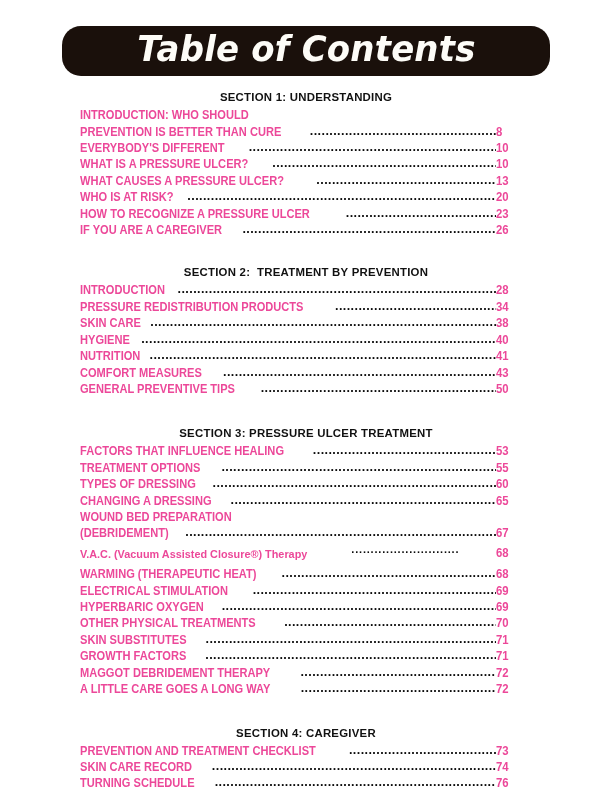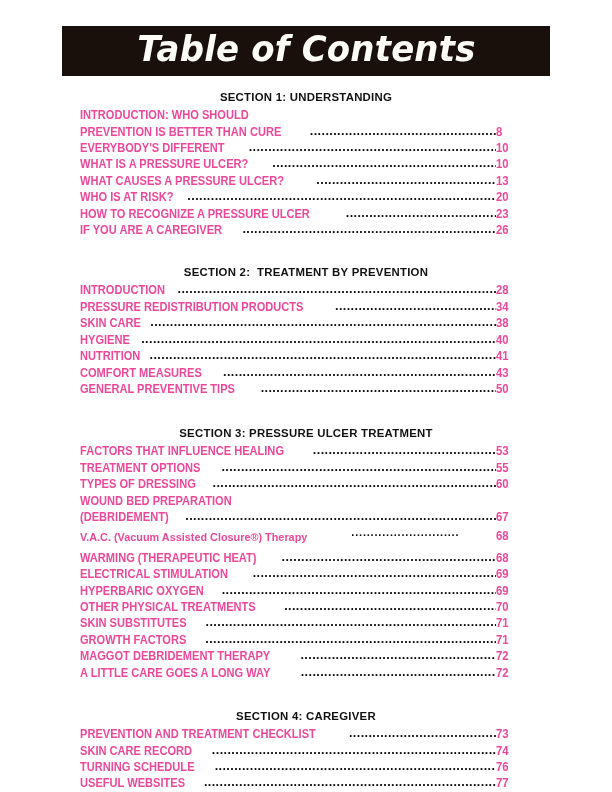--- a/index.html
+++ b/index.html
@@ -28,20 +28,21 @@
     position: absolute;
     left: 62px;
     top: 26px;
     width: 488px;
     height: 50px;
     background: #1a100b;
     display: flex;
     align-items: center;
     justify-content: center;
     overflow: hidden;
+    border-radius: 19px;
   }
   .title-text {
     color: #fdfcf7;
     font-family: "DejaVu Sans", sans-serif;
     font-size: 35px;
     font-weight: bold;
     font-style: italic;
     letter-spacing: 0.2px;
     line-height: 1;
     white-space: nowrap;
@@ -262,20 +263,25 @@
           <div class="entry">
             <span class="entry-label">TREATMENT OPTIONS </span>
             <span class="leaders"></span>
             <span class="entry-page">55</span>
           </div>
           <div class="entry">
             <span class="entry-label">TYPES OF DRESSING</span>
             <span class="leaders"></span>
             <span class="entry-page">60</span>
           </div>
+          <div class="entry">
+            <span class="entry-label">CHANGING A DRESSING</span>
+            <span class="leaders"></span>
+            <span class="entry-page">65</span>
+          </div>
           <div class="entry cont-first">
             <span class="entry-label">WOUND BED PREPARATION</span>
             <span class="leaders"></span>
             <span class="entry-page"></span>
           </div>
           <div class="entry">
             <span class="entry-label">(DEBRIDEMENT) </span>
             <span class="leaders"></span>
             <span class="entry-page">67</span>
           </div>

